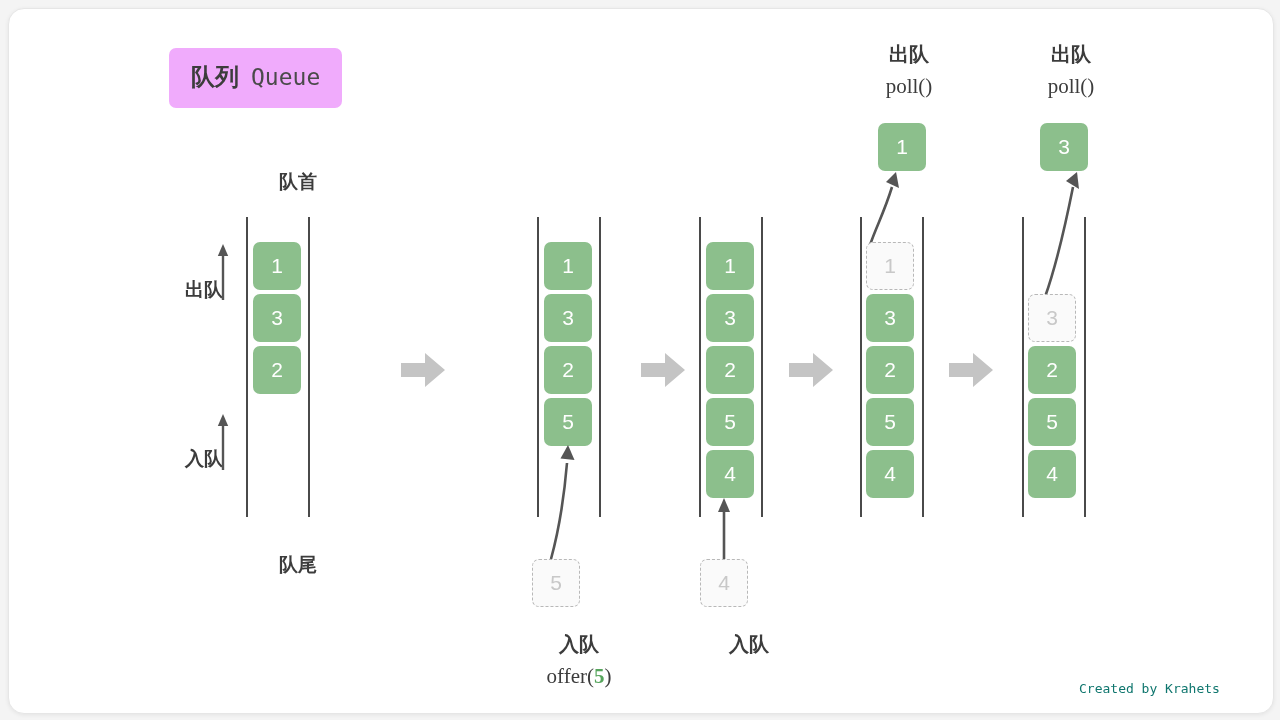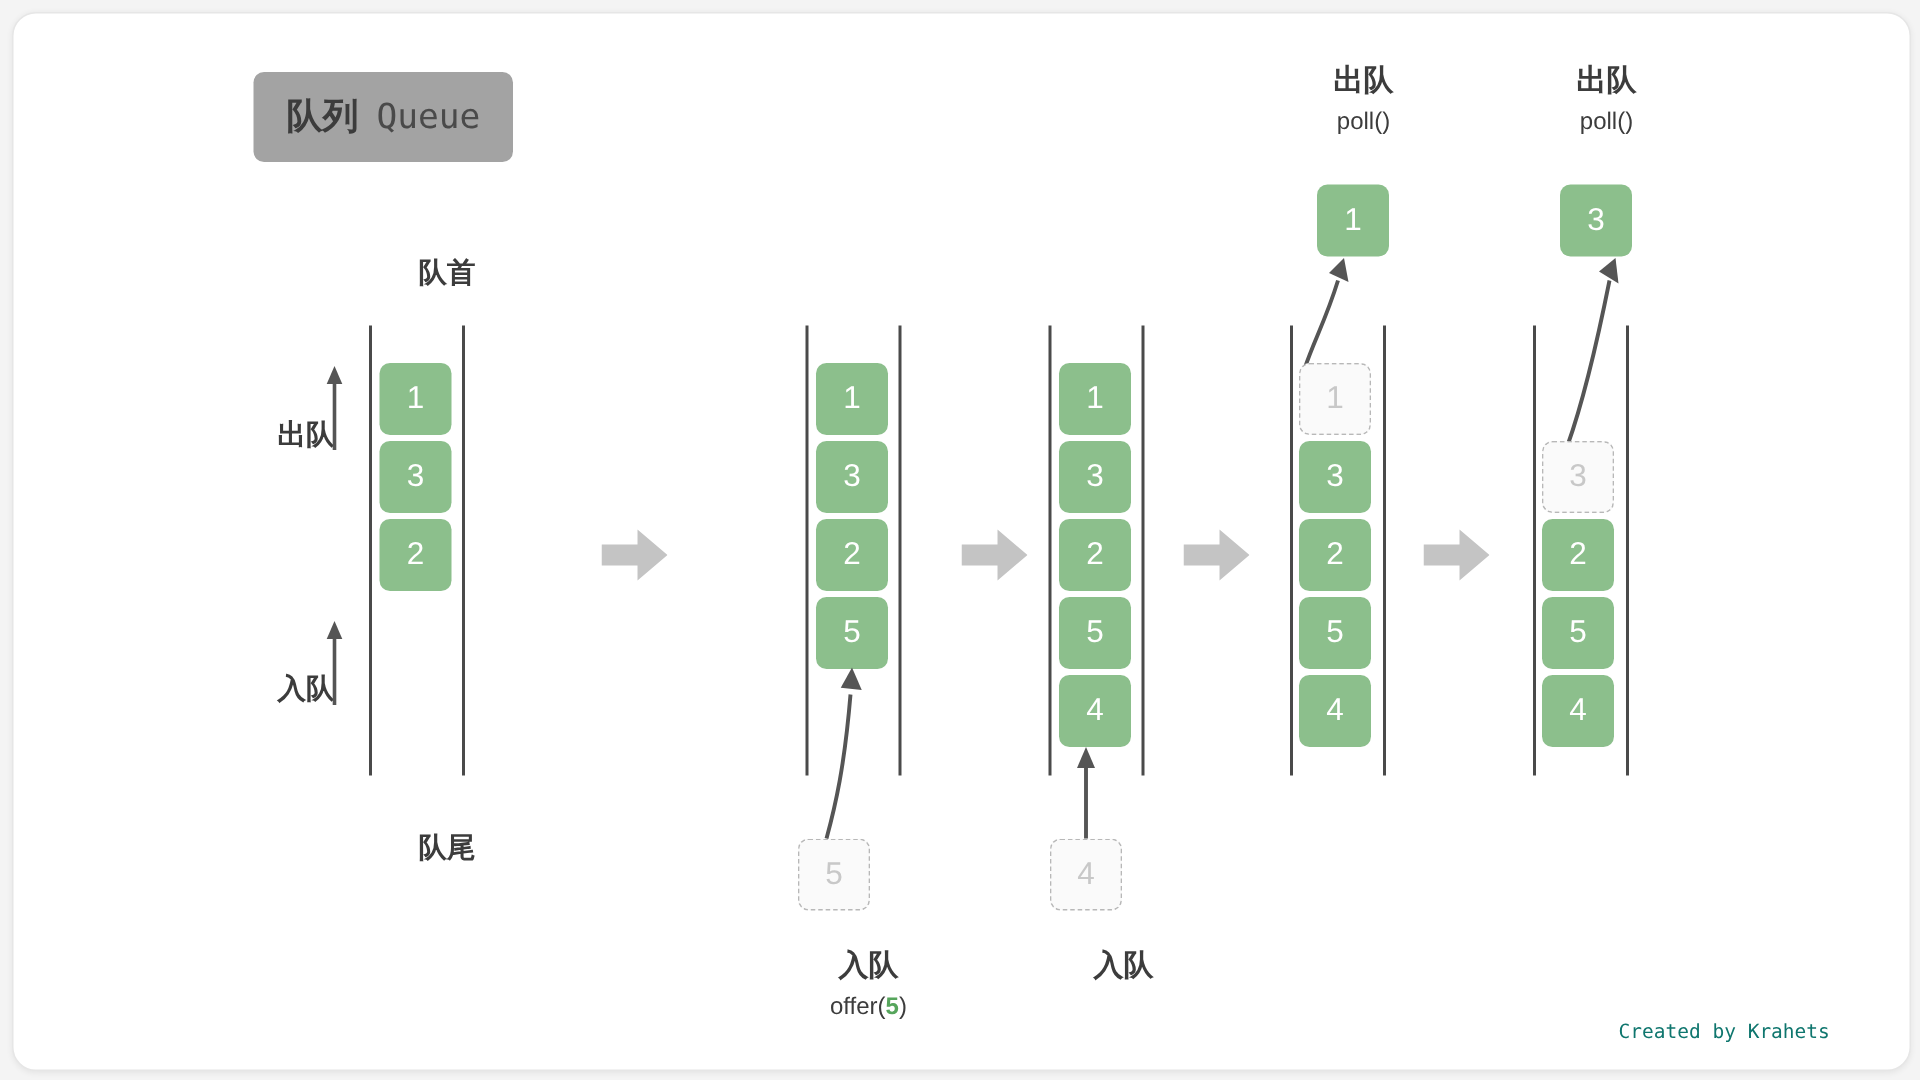--- a/index.html
+++ b/index.html
@@ -16,38 +16,38 @@
     border:1px solid #e6e6e6;
     border-radius:16px;
     box-shadow:0 1px 4px rgba(0,0,0,0.07);
     overflow:hidden;
   }
   .abs{position:absolute;}
 
   
   #title-badge{
     left:160px;top:39px;
-    background:#a3a3a3;
+    background:#f0abfc;
     border-radius:7px;
     padding:13px 22px 15px 22px;
     display:flex;align-items:baseline;gap:12px;
     white-space:nowrap;
   }
   #title-cn{font-size:24px;font-weight:bold;color:#3c3c3c;}
   #title-en{font-family:"DejaVu Sans Mono","Liberation Mono",monospace;font-size:23px;color:#4a4a4a;}
 
   
   .cnlabel{font-size:19px;font-weight:bold;color:#3c3c3c;white-space:nowrap;margin-left:32px;}
   .oplabel{
     text-align:center;white-space:nowrap;line-height:1.55;
   }
   .oplabel .cn{font-size:20px;font-weight:bold;color:#3c3c3c;display:block;}
   .oplabel .code{
-    font-family:Liberation Sans, sans-serif;
-    font-size:16px;color:#3c3c3c;display:block;
+    font-family:Liberation Serif, serif;
+    font-size:21px;color:#3c3c3c;display:block;
   }
   .oplabel .code .num{color:#56a55c;font-weight:bold;}
 
   
   .rail{width:1.6px;background:#4a4a4a;}
 
   
   .cell{
     width:48px;height:48px;border-radius:7px;
     display:flex;align-items:center;justify-content:center;

